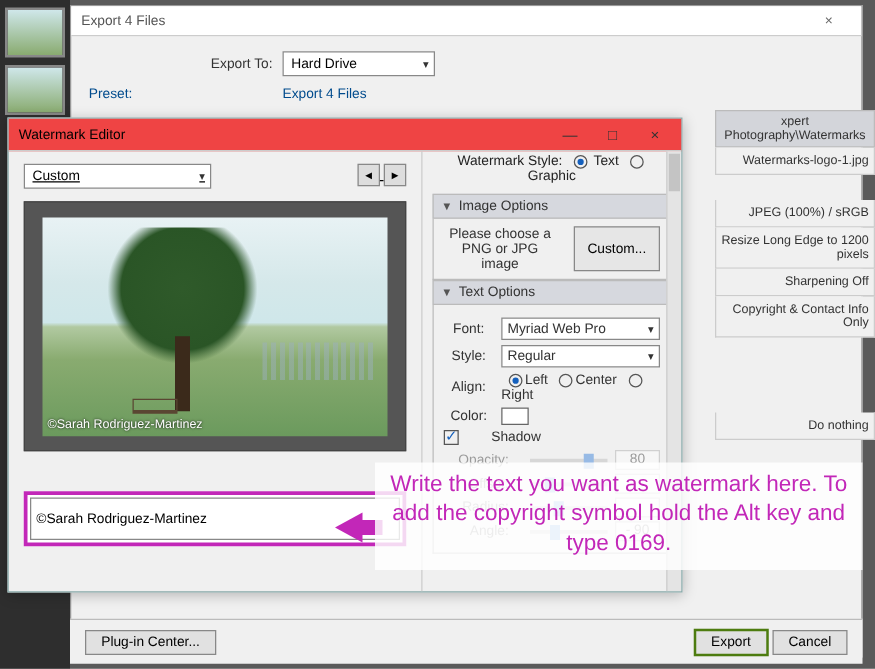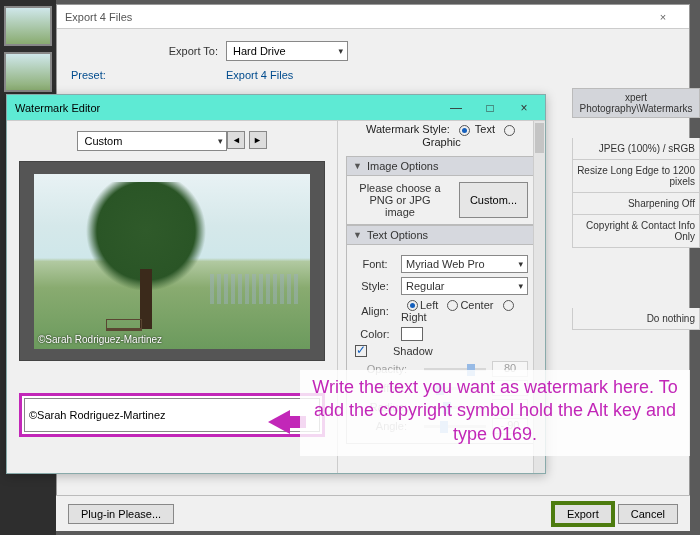--- a/index.html
+++ b/index.html
@@ -39,38 +39,38 @@
   .right-panel .gap { height: 20px; }
 
   .bottom-bar {
     position: absolute; left: 56px; bottom: 4px; width: 634px; height: 36px;
     background: #f0f0f0; border-top: 1px solid #bbb;
     display: flex; align-items: center; justify-content: space-between; padding: 0 12px;
   }
   .btn {
     background: #e1e1e1; border: 1px solid #888; padding: 3px 12px; cursor:pointer;
   }
-  .btn.primary { border: 4px solid #4d7c0f; }
+  .btn.primary { border: 2px solid #4d7c0f; }
 
   
   .wm-dialog {
     position: absolute; left: 6px; top: 94px; width: 540px; height: 380px;
     background: #f0f0f0; border: 1px solid #8aa; box-shadow: 0 2px 10px rgba(0,0,0,0.25);
   }
   .wm-titlebar {
-    height: 26px; background: #5eead4; border-bottom: 1px solid #ccc;
+    height: 26px; background: #ef4444; border-bottom: 1px solid #ccc;
     display: flex; align-items: center; justify-content: space-between; padding: 0 4px 0 8px;
   }
   .wm-winbtns { display: flex; }
   .wm-winbtns div { width: 34px; text-align: center; color:#333; cursor:pointer; font-size:12px; }
   .wm-body { display: flex; height: calc(100% - 26px); }
   .wm-left { width: 330px; padding: 10px 12px; }
   .wm-right { flex: 1; border-left: 1px solid #ccc; padding: 0 8px 0 8px; overflow:hidden; position:relative;}
 
-  .wm-toprow { display: flex; justify-content: center; margin-bottom: 10px; }
+  .wm-toprow { display: flex; justify-content: space-between; margin-bottom: 10px; text-decoration: underline; }
   .navsq {
     width: 18px; height: 18px; border: 1px solid #888; background:#ddd;
     display:inline-flex; align-items:center; justify-content:center; font-size:9px; cursor:pointer;
   }
 
   .preview {
     width: 306px; height: 200px; background:#555; display:flex; align-items:center; justify-content:center;
     border:1px solid #444;
   }
   .photo {
@@ -161,31 +161,32 @@
       <div style="width:155px;text-align:left;">
         <span class="preset-label">Preset:</span>
       </div>
       <span style="color:#004b8d">Export 4 Files</span>
     </div>
   </div>
 </div>
 
 <div class="right-panel">
   <div class="hdr">xpert Photography\Watermarks</div>
+  <div class="row">Watermarks-logo-1.jpg</div>
   <div class="gap"></div>
   <div class="row">JPEG (100%) / sRGB</div>
   <div class="row">Resize Long Edge to 1200 pixels</div>
   <div class="row">Sharpening Off</div>
   <div class="row">Copyright &amp; Contact Info Only</div>
   <div class="gap" style="height:60px"></div>
   <div class="row">Do nothing</div>
 </div>
 
 <div class="bottom-bar">
-  <button class="btn">Plug-in Please...</button>
+  <button class="btn">Plug-in Center...</button>
   <div>
     <button class="btn primary">Export</button>
     <button class="btn">Cancel</button>
   </div>
 </div>
 
 <div class="wm-dialog">
   <div class="wm-titlebar">
     <span>Watermark Editor</span>
     <div class="wm-winbtns">

